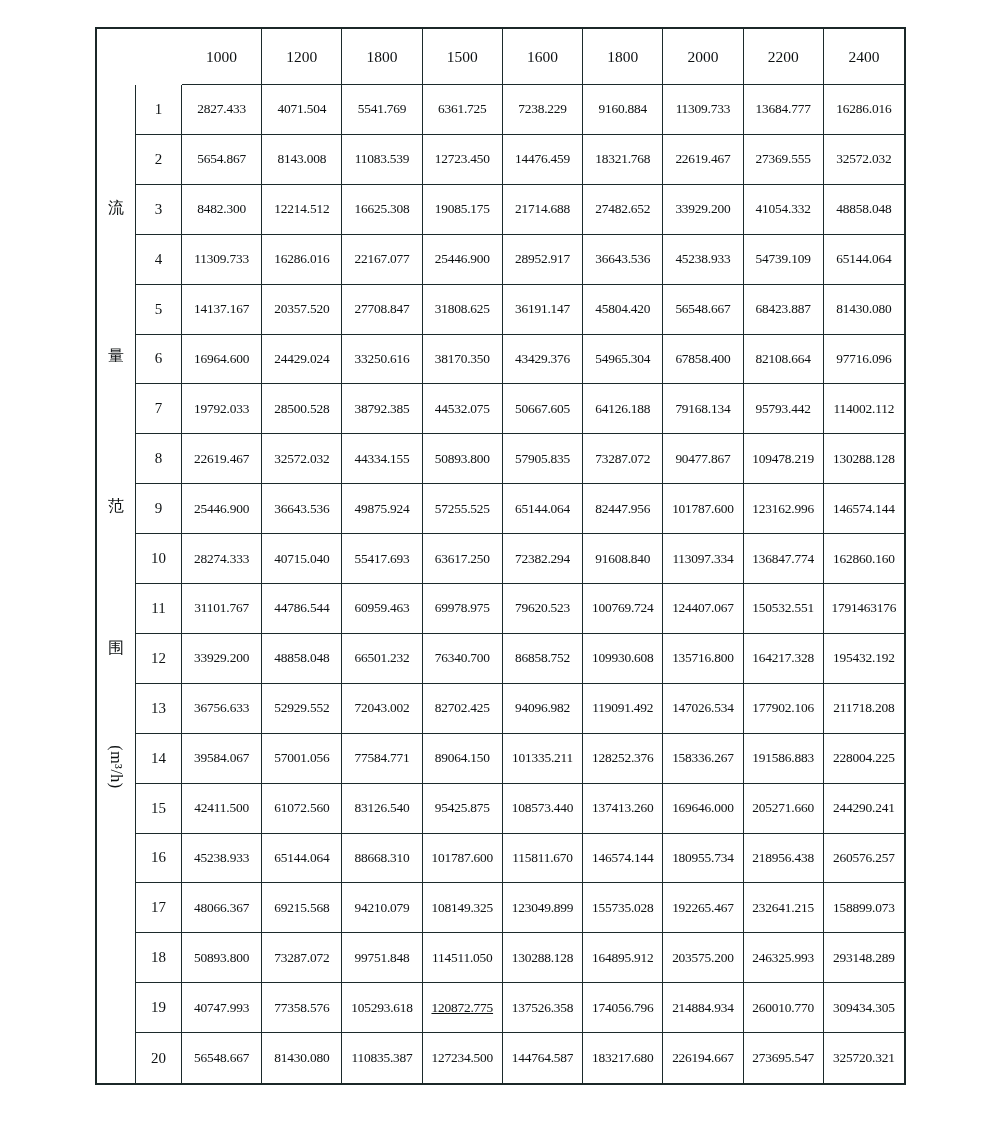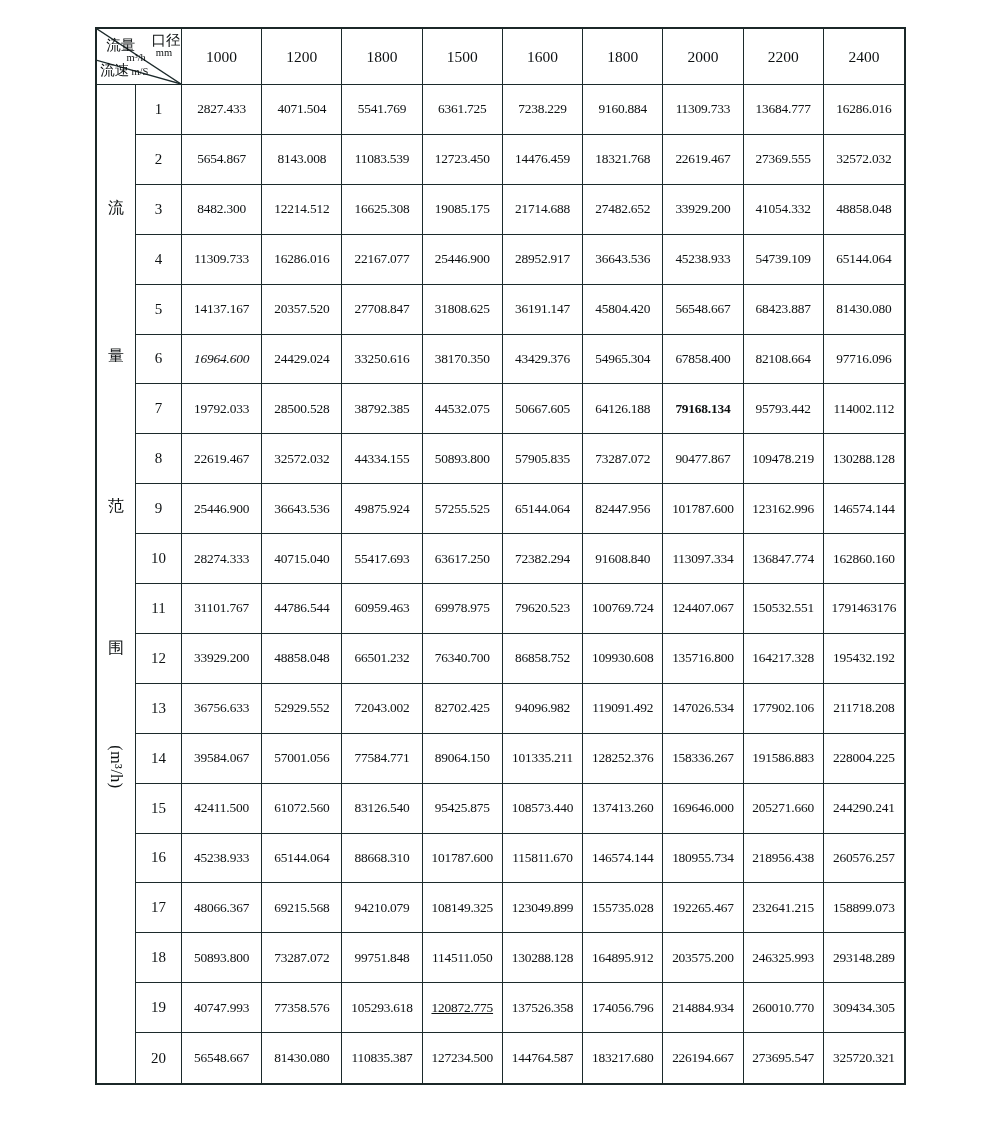--- a/index.html
+++ b/index.html
@@ -49,32 +49,20 @@
   .ax-2 { top:42.2%; }
   .ax-3 { top:56.4%; }
   .ax-unit { top:68.3%; writing-mode:vertical-rl; font-size:12.5px; letter-spacing:0.5px; }
 </style>
 </head>
 <body>
 
 <div class="page">
   <div class="grid-table" id="grid">
 
-    <div class="corner">
-      <svg viewBox="0 0 100 100" preserveAspectRatio="none">
-        <line x1="0" y1="0" x2="100" y2="100" stroke="#1c2a2b" stroke-width="1.4" vector-effect="non-scaling-stroke"></line>
-        <line x1="0" y1="57" x2="100" y2="100" stroke="#1c2a2b" stroke-width="1.4" vector-effect="non-scaling-stroke"></line>
-      </svg>
-      <span class="cn-lg lbl-flow">流量</span>
-      <span class="unit-sm lbl-flow-unit">m³/h</span>
-      <span class="cn-lg lbl-dia">口径</span>
-      <span class="unit-sm lbl-dia-unit">mm</span>
-      <span class="cn-lg lbl-velo">流速</span>
-      <span class="unit-sm lbl-velo-unit">m/S</span>
-    </div>
 
     <div class="cell head" style="grid-area:1/3">1000</div>
     <div class="cell head" style="grid-area:1/4">1200</div>
     <div class="cell head" style="grid-area:1/5">1800</div>
     <div class="cell head" style="grid-area:1/6">1500</div>
     <div class="cell head" style="grid-area:1/7">1600</div>
     <div class="cell head" style="grid-area:1/8">1800</div>
     <div class="cell head" style="grid-area:1/9">2000</div>
     <div class="cell head" style="grid-area:1/10">2200</div>
     <div class="cell head no-r" style="grid-area:1/11">2400</div>
@@ -131,37 +119,37 @@
       <div class="cell val" style="grid-area: 6 / 3;">14137.167</div>
       <div class="cell val" style="grid-area: 6 / 4;">20357.520</div>
       <div class="cell val" style="grid-area: 6 / 5;">27708.847</div>
       <div class="cell val" style="grid-area: 6 / 6;">31808.625</div>
       <div class="cell val" style="grid-area: 6 / 7;">36191.147</div>
       <div class="cell val" style="grid-area: 6 / 8;">45804.420</div>
       <div class="cell val" style="grid-area: 6 / 9;">56548.667</div>
       <div class="cell val" style="grid-area: 6 / 10;">68423.887</div>
       <div class="cell val no-r" style="grid-area: 6 / 11;">81430.080</div>
       <div class="cell vel" style="grid-area: 7 / 2;">6</div>
-      <div class="cell val" style="grid-area: 7 / 3; font-style: italic;">16964.600</div>
+      <div class="cell val" style="grid-area: 7 / 3;">16964.600</div>
       <div class="cell val" style="grid-area: 7 / 4;">24429.024</div>
       <div class="cell val" style="grid-area: 7 / 5;">33250.616</div>
       <div class="cell val" style="grid-area: 7 / 6;">38170.350</div>
       <div class="cell val" style="grid-area: 7 / 7;">43429.376</div>
       <div class="cell val" style="grid-area: 7 / 8;">54965.304</div>
       <div class="cell val" style="grid-area: 7 / 9;">67858.400</div>
       <div class="cell val" style="grid-area: 7 / 10;">82108.664</div>
       <div class="cell val no-r" style="grid-area: 7 / 11;">97716.096</div>
       <div class="cell vel" style="grid-area: 8 / 2;">7</div>
       <div class="cell val" style="grid-area: 8 / 3;">19792.033</div>
       <div class="cell val" style="grid-area: 8 / 4;">28500.528</div>
       <div class="cell val" style="grid-area: 8 / 5;">38792.385</div>
       <div class="cell val" style="grid-area: 8 / 6;">44532.075</div>
       <div class="cell val" style="grid-area: 8 / 7;">50667.605</div>
       <div class="cell val" style="grid-area: 8 / 8;">64126.188</div>
-      <div class="cell val" style="grid-area: 8 / 9; font-weight: bold;">79168.134</div>
+      <div class="cell val" style="grid-area: 8 / 9;">79168.134</div>
       <div class="cell val" style="grid-area: 8 / 10;">95793.442</div>
       <div class="cell val no-r" style="grid-area: 8 / 11;">114002.112</div>
       <div class="cell vel" style="grid-area: 9 / 2;">8</div>
       <div class="cell val" style="grid-area: 9 / 3;">22619.467</div>
       <div class="cell val" style="grid-area: 9 / 4;">32572.032</div>
       <div class="cell val" style="grid-area: 9 / 5;">44334.155</div>
       <div class="cell val" style="grid-area: 9 / 6;">50893.800</div>
       <div class="cell val" style="grid-area: 9 / 7;">57905.835</div>
       <div class="cell val" style="grid-area: 9 / 8;">73287.072</div>
       <div class="cell val" style="grid-area: 9 / 9;">90477.867</div>

